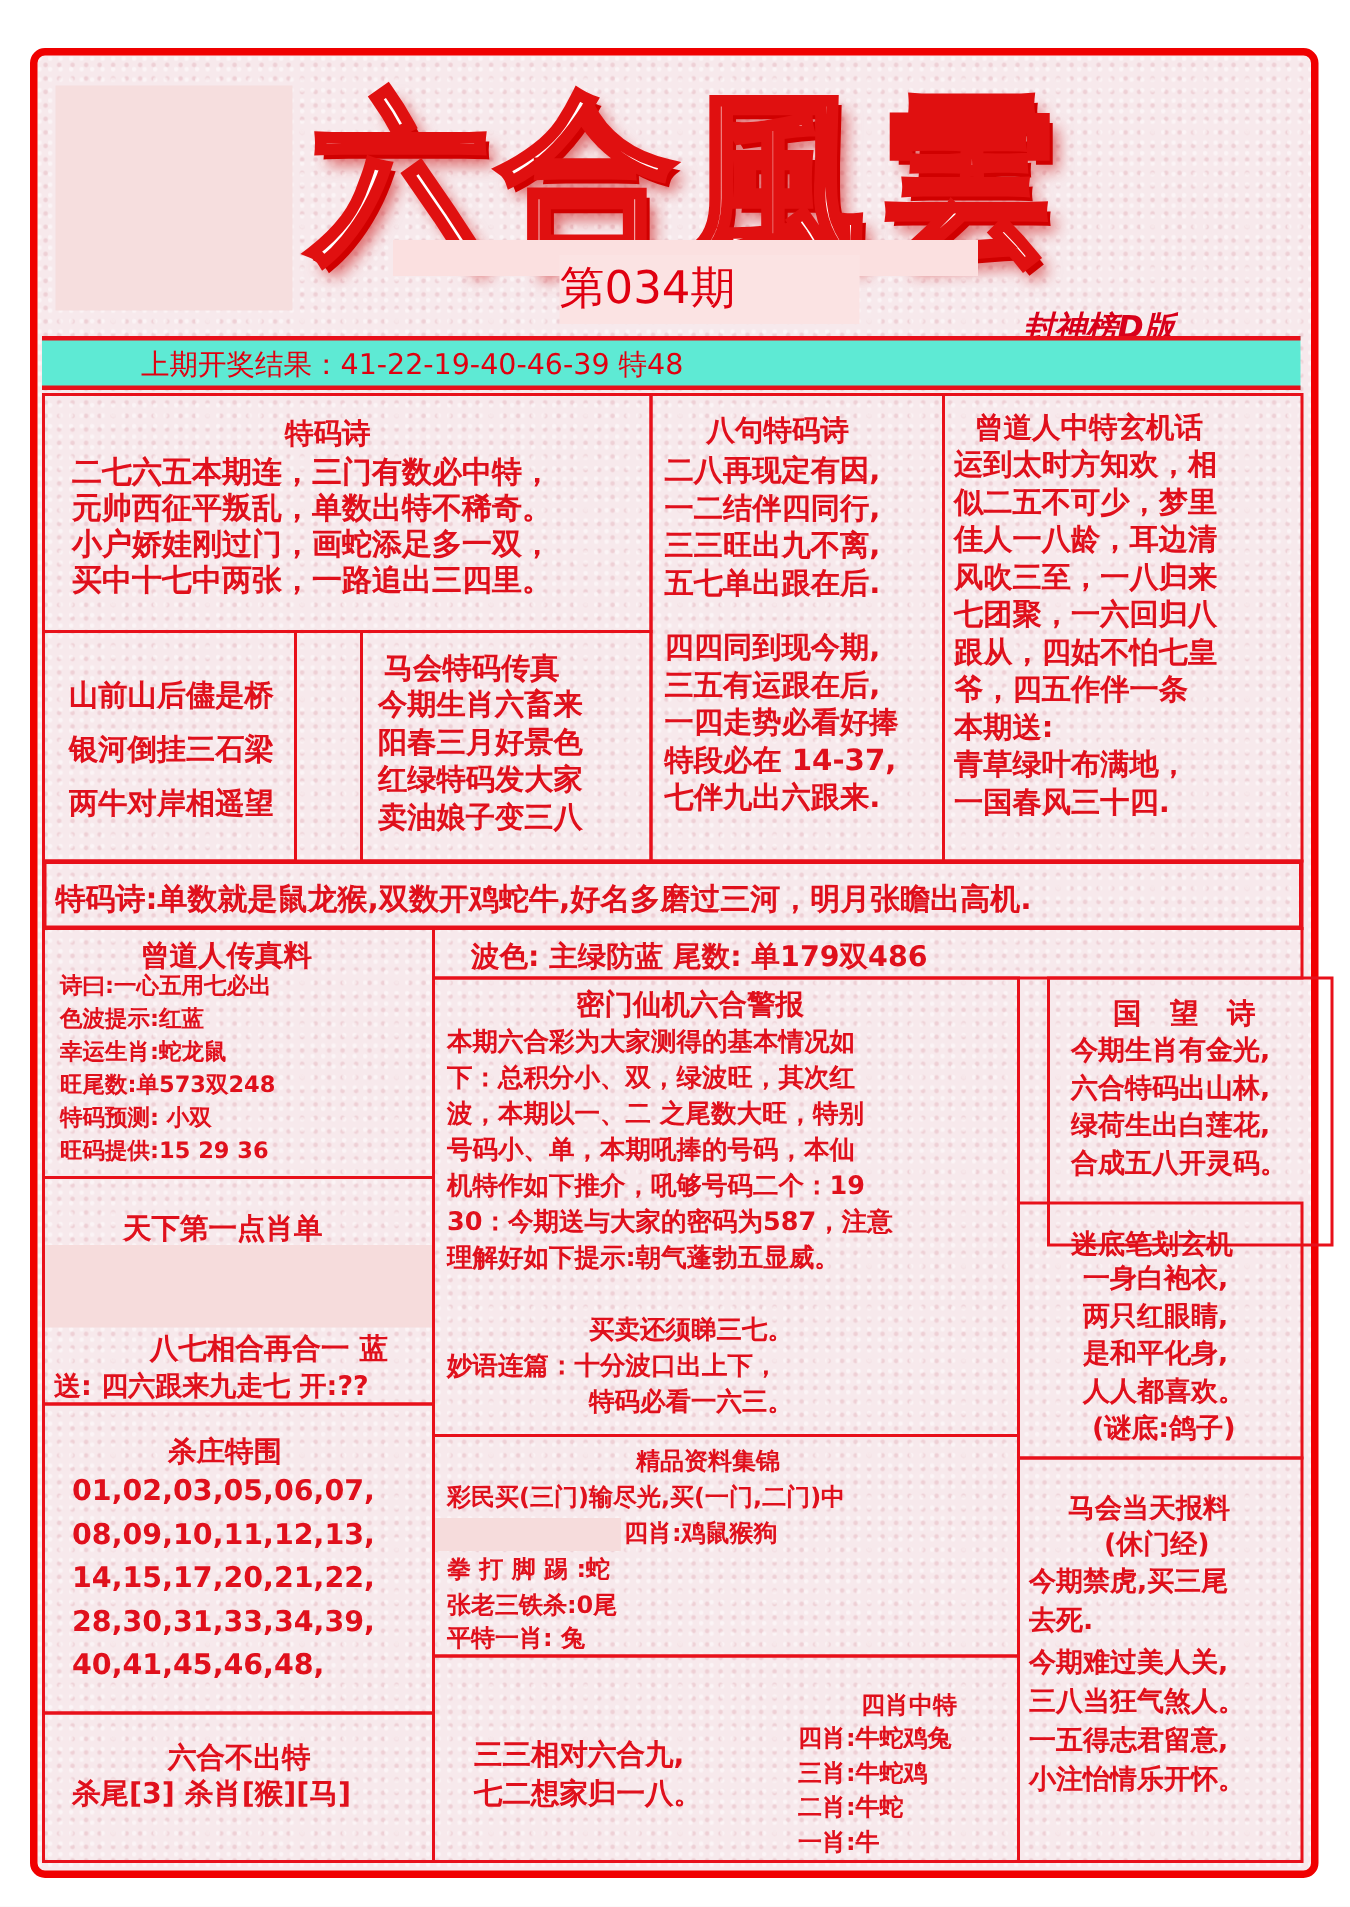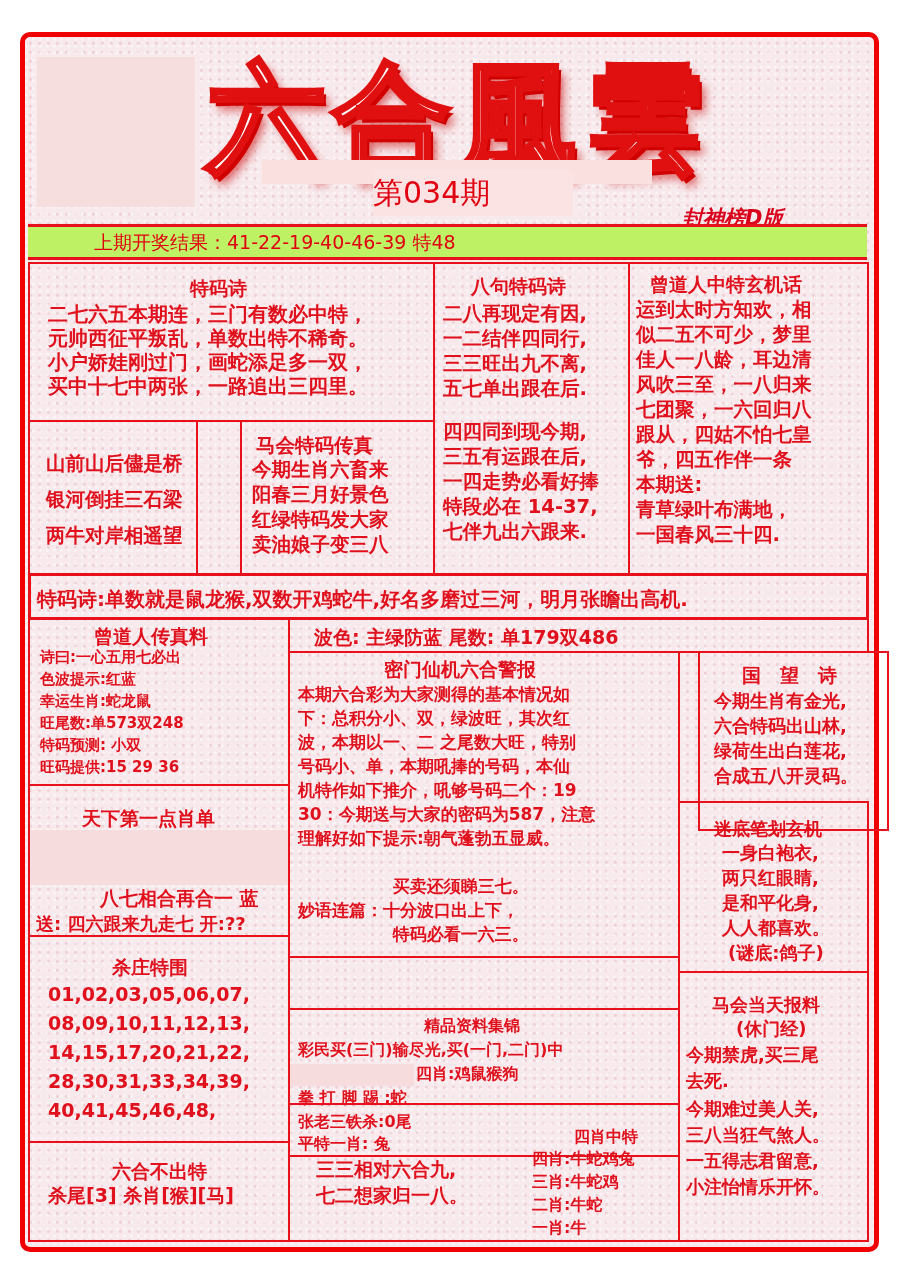--- a/index.html
+++ b/index.html
@@ -15,21 +15,21 @@
   .t { position:absolute; white-space:nowrap; font-weight:bold; }
   .head-title { position:absolute; left:175px; top:40px; font-family:"DejaVu Serif","Liberation Serif",serif;
                 font-size:118px; font-weight:bold; color:#fff; letter-spacing:8px;
                 -webkit-text-stroke:4px #e01010;
                 text-shadow:4px 5px 0 #d00000, 7px 9px 10px rgba(200,0,0,.6);margin-left:32px; }
   .issue { position:absolute; left:373px; top:170px; width:200px; height:46px; background:#fbe3e3;
            font-size:30px; color:#e00010; text-align:left; line-height:46px; }
   .blur1 { position:absolute; left:37px; top:57px; width:158px; height:150px; background:#f6dede; }
   .blur2 { position:absolute; left:262px; top:160px; width:390px; height:24px; background:#fbe0e0; }
   .edition { position:absolute; left:682px; top:204px; font-size:21px; font-style:italic; color:#d8001a; font-weight:bold; }
-  .result { position:absolute; left:28px; top:224px; width:839px; height:36px; background:#bef264;
+  .result { position:absolute; left:28px; top:224px; width:839px; height:36px; background:#5eead4;
             border-top:3px solid #e8101a; border-bottom:3px solid #e8101a; box-sizing:border-box; }
   .result span { position:absolute; left:66px; top:3px; font-size:19px; color:#e00010; }
   .title { font-size:19px; }
   .body18 { font-size:19.5px; line-height:24.5px; }
   .blurbar { position:absolute; background:#f6dcdc; }
 </style>
 </head>
 <body>
 
 <div class="frame"></div>
@@ -137,21 +137,21 @@
   <div class="t" style="left:8px;top:78px;font-size:17px">波，本期以一、二 之尾数大旺，特别</div>
   <div class="t" style="left:8px;top:102px;font-size:17px">号码小、单，本期吼捧的号码，本仙</div>
   <div class="t" style="left:8px;top:126px;font-size:17px">机特作如下推介，吼够号码二个：19</div>
   <div class="t" style="left:8px;top:150px;font-size:17px">30：今期送与大家的密码为587，注意</div>
   <div class="t" style="left:8px;top:174px;font-size:17px">理解好如下提示:朝气蓬勃五显威。</div>
   <div class="t" style="left:8px;top:222px;font-size:17px;white-space:pre">                买卖还须睇三七。</div>
   <div class="t" style="left:8px;top:246px;font-size:17px">妙语连篇：十分波口出上下，</div>
   <div class="t" style="left:8px;top:270px;font-size:17px;white-space:pre">                特码必看一六三。</div>
 </div>
 
-<div class="box" style="left:288px;top:1008px;width:392px;height:149px">
+<div class="box" style="left:288px;top:956px;width:392px;height:149px">
   <div class="t" style="left:134px;top:6px;font-size:16px">精品资料集锦</div>
   <div class="t" style="left:8px;top:30px;font-size:16px">彩民买(三门)输尽光,买(一门,二门)中</div>
   <div class="blurbar" style="left:0;top:54px;width:124px;height:22px"></div>
   <div class="t" style="left:126px;top:54px;font-size:16px">四肖:鸡鼠猴狗</div>
   <div class="t" style="left:8px;top:78px;font-size:16px">拳 打 脚 踢 :蛇</div>
   <div class="t" style="left:8px;top:102px;font-size:16px">张老三铁杀:0尾</div>
   <div class="t" style="left:8px;top:124px;font-size:16px">平特一肖: 兔</div>
 </div>
 
 <div class="box" style="left:288px;top:1103px;width:392px;height:139px">

